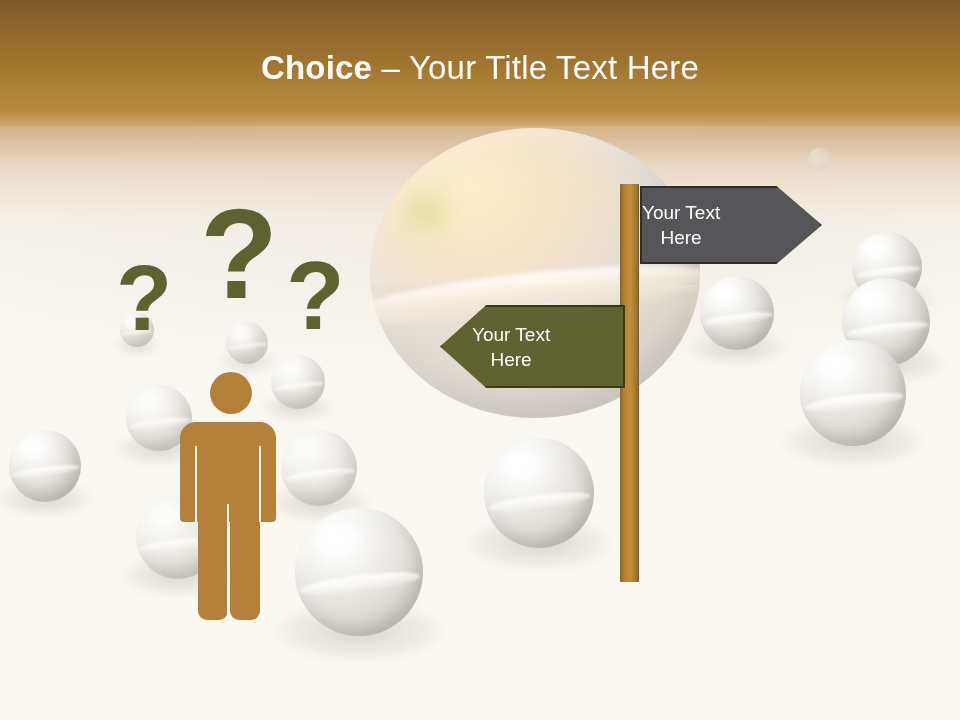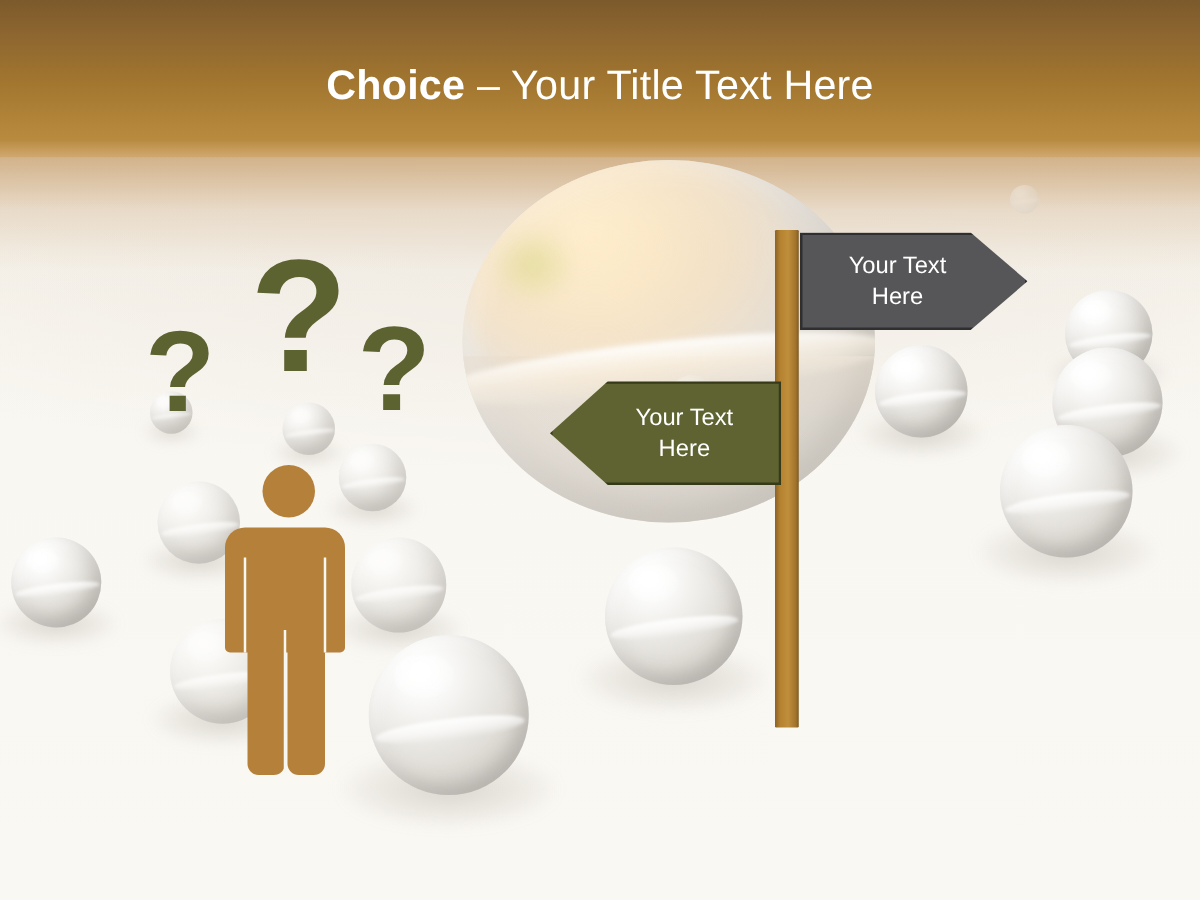--- a/index.html
+++ b/index.html
@@ -198,21 +198,21 @@
     width: 19px;
     height: 398px;
     background: linear-gradient(90deg, #8a6326 0%, #b5822f 22%, #c08f3c 55%, #a0732b 88%, #7d5a22 100%);
     border-radius: 1px;
   }
 
   .sign {
     position: absolute;
     display: flex;
     align-items: center;
-    justify-content: center;
+    justify-content: flex-start;
     color: #ffffff;
     text-align: center;
     font-size: 19px;
     line-height: 25px;
     box-sizing: border-box;
   }
   .sign-right {
     left: 640px;
     top: 186px;
     width: 182px;

